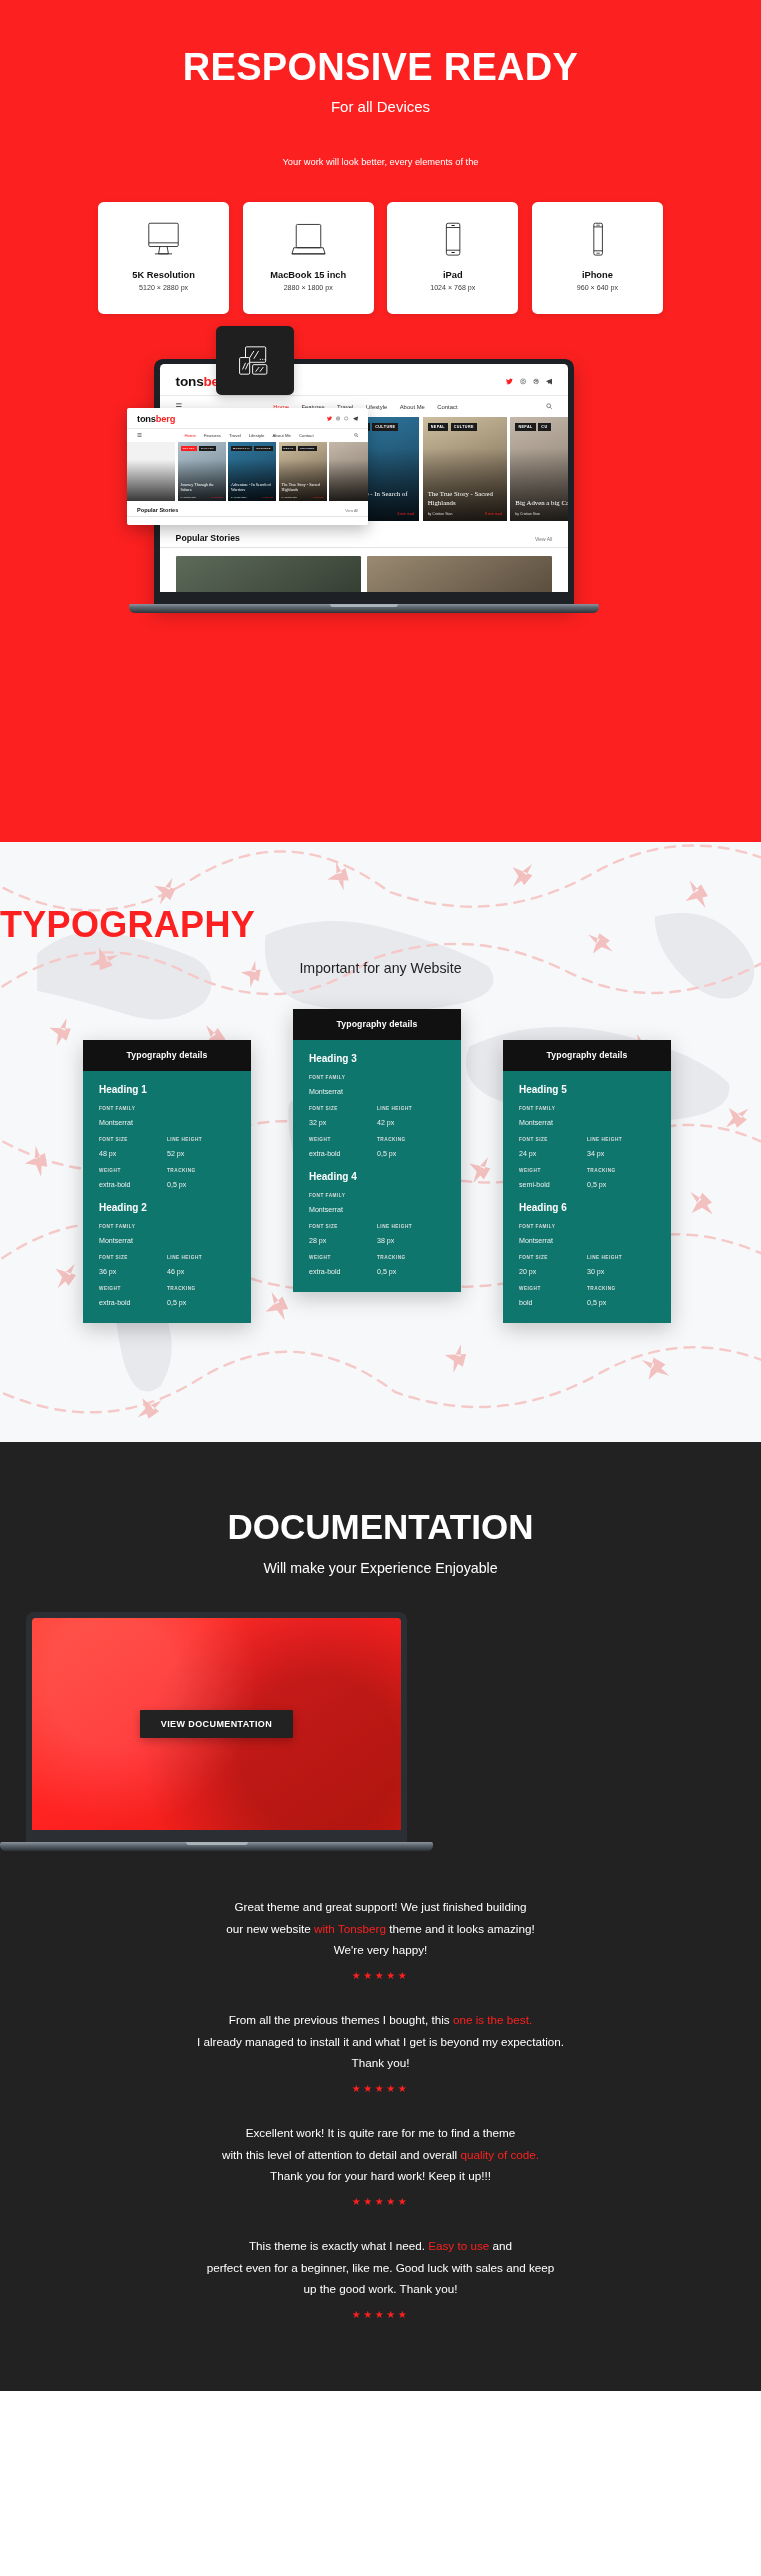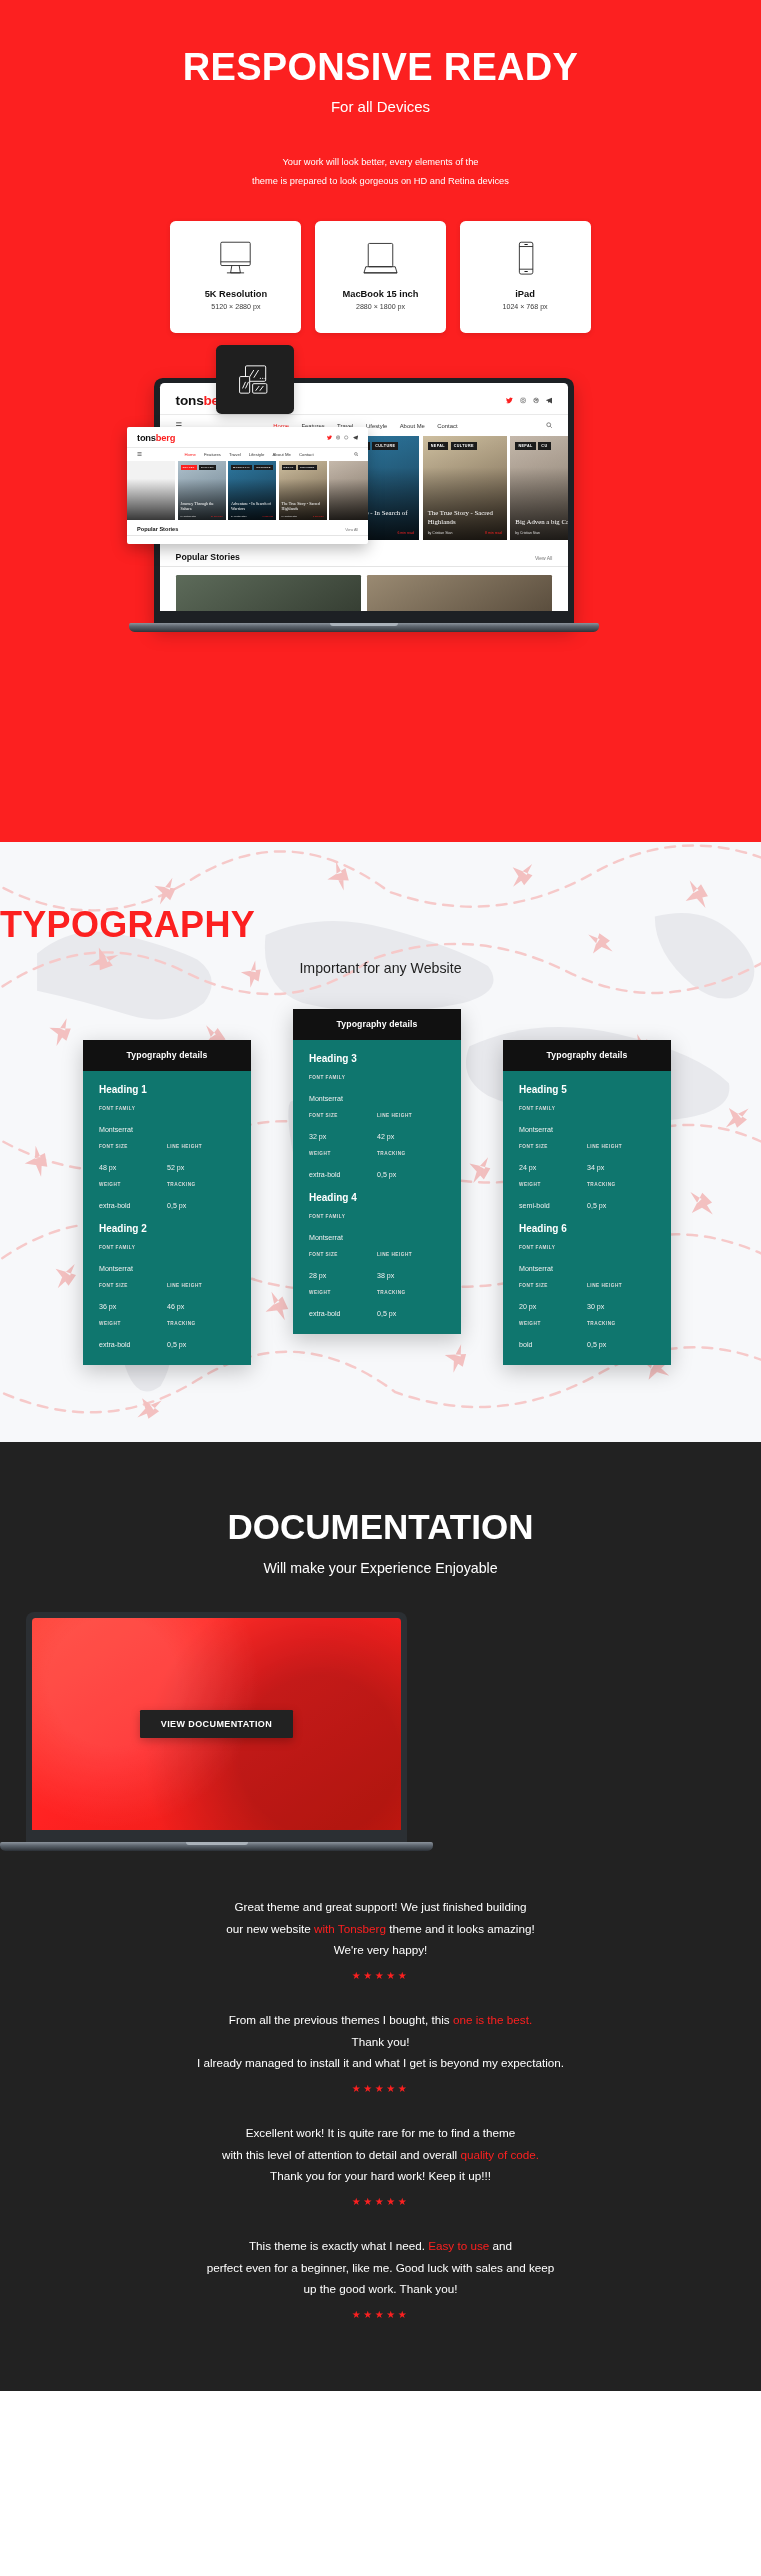--- a/index.html
+++ b/index.html
@@ -261,21 +261,21 @@
   .fld-label {
     font-size: 4.7px;
     letter-spacing: 0.5px;
     color: #dcdcdc;
     font-weight: 700;
     text-transform: uppercase;
   }
   .fld-value {
     font-size: 7.1px;
     color: #f0f0f0;
-    margin-top: 15px;
+    margin-top: 8px;
   }
   .fld-row { display: flex; margin-top: 10px; }
   .fld-col { flex: 1; }
   .fld-single { margin-top: 8.7px; }
 
   
   .doc-section {
     background: #222222;
     width: 761px;
     padding-bottom: 43px;
@@ -360,21 +360,20 @@
   .star { display: inline-block; }
 </style>
 </head>
 <body>
 
 <section class="responsive-section">
   <h1 class="sec-title">RESPONSIVE READY</h1>
   <div class="sec-sub">For all Devices</div>
   <div class="sec-desc">
     <div>Your work will look better, every elements of the</div>
-    <div>theme is prepared to look gorgeous on HD and Retina devices</div>
   </div>
 
   <div class="device-row">
 
     <div class="device-card">
       <div class="device-icon">
         <svg width="35" height="38" viewBox="0 0 56 62" fill="none" stroke="#1d1d1d" stroke-width="1.4">
           <rect x="4" y="2" width="48" height="38" rx="2"></rect>
           <line x1="4" y1="34" x2="52" y2="34"></line>
           <path d="M22 40 L20 52 H36 L34 40"></path>
@@ -404,20 +403,33 @@
           <line x1="18" y1="9" x2="40" y2="9"></line>
           <line x1="18" y1="46" x2="40" y2="46"></line>
           <rect x="26" y="5" width="6" height="1.6" rx=".8" fill="#1d1d1d" stroke="none"></rect>
           <rect x="26" y="49" width="6" height="1.6" rx=".8" fill="#1d1d1d" stroke="none"></rect>
         </svg>
       </div>
       <div class="device-name">iPad</div>
       <div class="device-res">1024 × 768 px</div>
     </div>
 
+    <div class="device-card">
+      <div class="device-icon">
+        <svg width="35" height="38" viewBox="0 0 56 62" fill="none" stroke="#1d1d1d" stroke-width="1.4">
+          <rect x="22" y="2" width="14" height="52" rx="2.5"></rect>
+          <line x1="22" y1="8" x2="36" y2="8"></line>
+          <line x1="22" y1="47" x2="36" y2="47"></line>
+          <rect x="26" y="4.4" width="6" height="1.4" rx=".7" fill="#1d1d1d" stroke="none"></rect>
+          <rect x="26" y="50" width="6" height="1.4" rx=".7" fill="#1d1d1d" stroke="none"></rect>
+        </svg>
+      </div>
+      <div class="device-name">iPhone</div>
+      <div class="device-res">960 × 640 px</div>
+    </div>
   </div>
 
   <div class="mockup-wrap">
     <div class="laptop">
       <div class="laptop-screen">
         <div class="laptop-inner">
 
           <div class="site-head">
             <div class="site-logo"><span>tons</span><span class="accent">berg</span></div>
             <div class="site-social">
@@ -922,22 +934,22 @@
 
     <div class="testimonial">
       <div class="t-line"><span>Great theme and great support! We just finished building</span></div>
       <div class="t-line"><span>our new website </span><span class="hl">with Tonsberg</span><span> theme and it looks amazing!</span></div>
       <div class="t-line"><span>We're very happy!</span></div>
       <div class="stars"><span class="star">★</span><span class="star">★</span><span class="star">★</span><span class="star">★</span><span class="star">★</span></div>
     </div>
 
     <div class="testimonial">
       <div class="t-line"><span>From all the previous themes I bought, this </span><span class="hl">one is the best.</span></div>
+      <div class="t-line"><span>I already managed to install it and what I get is beyond my expectation.</span></div>
       <div class="t-line"><span>Thank you!</span></div>
-      <div class="t-line"><span>I already managed to install it and what I get is beyond my expectation.</span></div>
       <div class="stars"><span class="star">★</span><span class="star">★</span><span class="star">★</span><span class="star">★</span><span class="star">★</span></div>
     </div>
 
     <div class="testimonial">
       <div class="t-line"><span>Excellent work! It is quite rare for me to find a theme</span></div>
       <div class="t-line"><span>with this level of attention to detail and overall </span><span class="hl">quality of code.</span></div>
       <div class="t-line"><span>Thank you for your hard work! Keep it up!!!</span></div>
       <div class="stars"><span class="star">★</span><span class="star">★</span><span class="star">★</span><span class="star">★</span><span class="star">★</span></div>
     </div>
 

